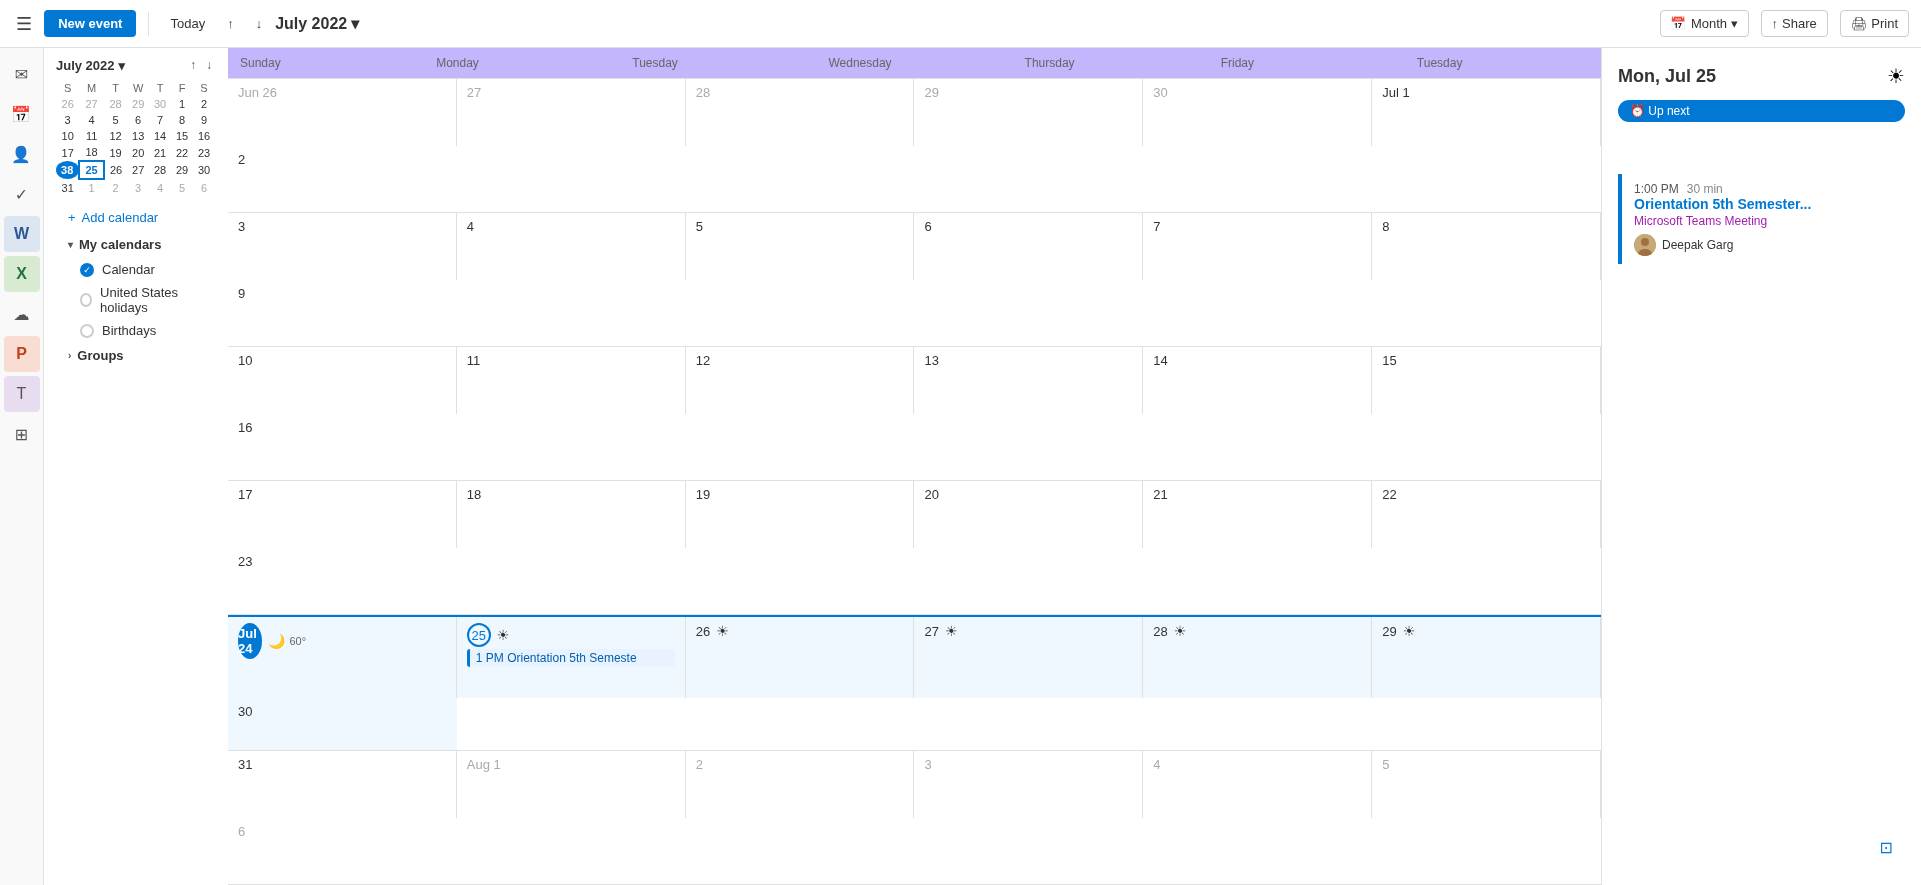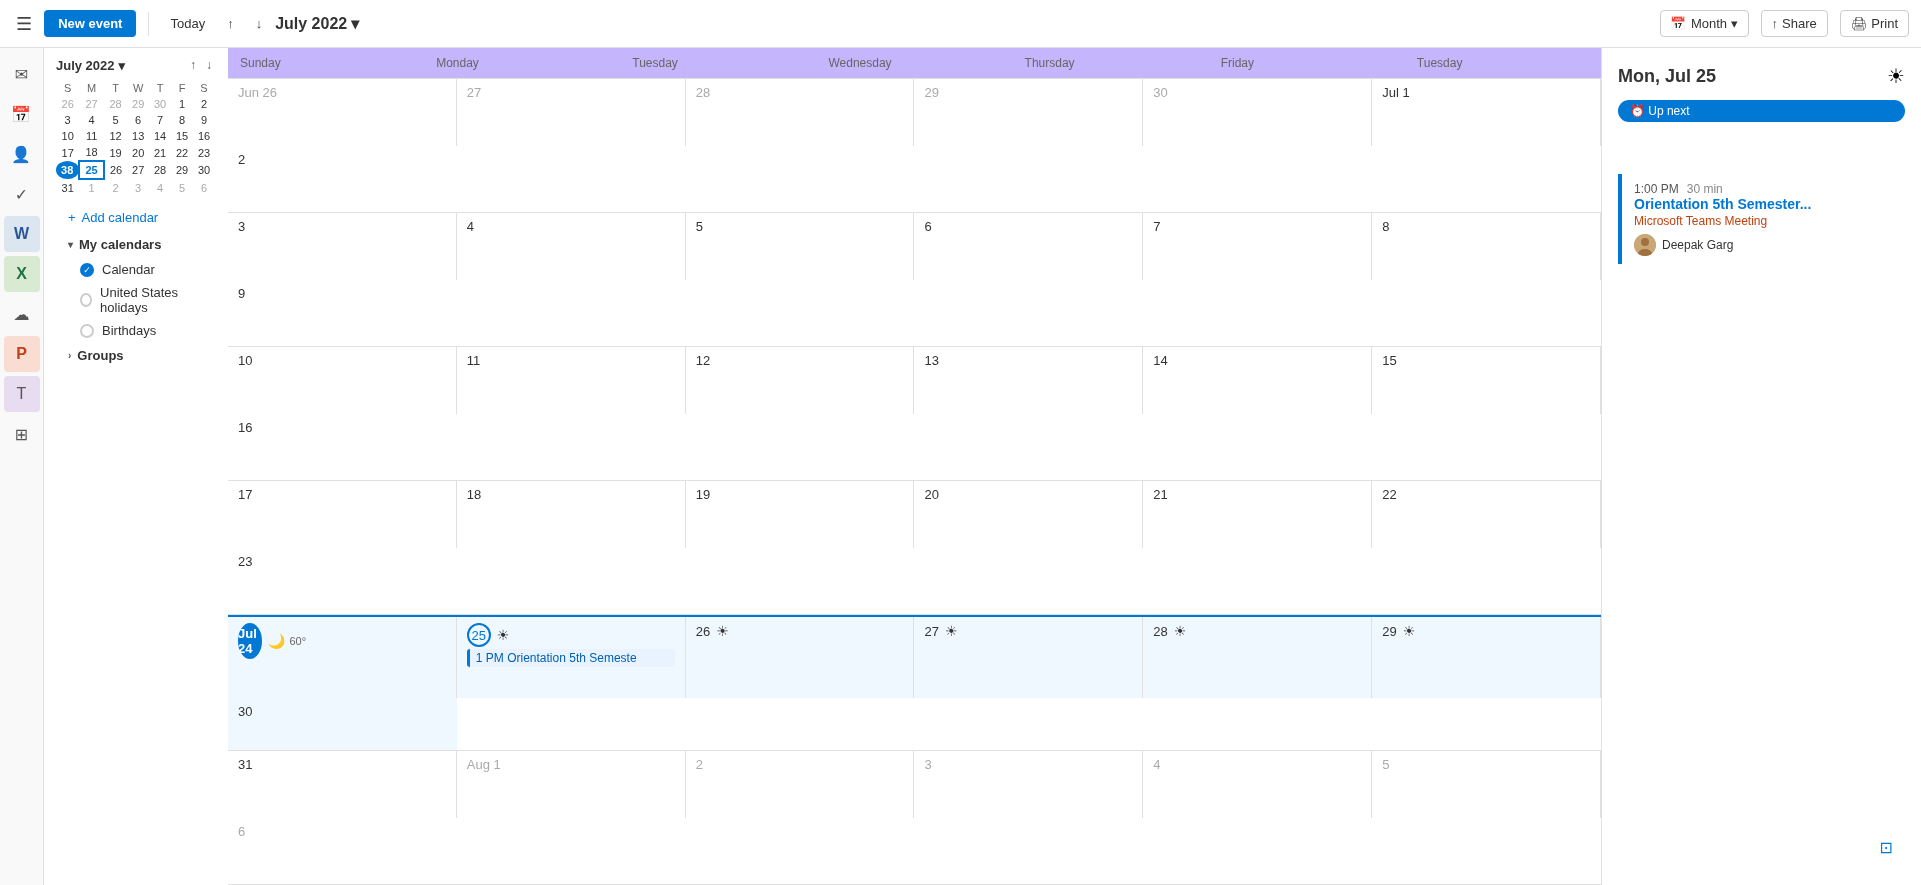--- a/index.html
+++ b/index.html
@@ -71,21 +71,21 @@
     
     .right-panel { width: 320px; border-left: 1px solid #e0e0e0; display: flex; flex-direction: column; padding: 16px; flex-shrink: 0; background: #fff; }
     .right-panel-header { display: flex; align-items: center; justify-content: space-between; margin-bottom: 12px; }
     .right-panel-date { font-size: 18px; font-weight: 600; color: #333; }
     .right-panel-weather { font-size: 20px; }
     .up-next-btn { background: #0078d4; color: #fff; border: none; border-radius: 20px; padding: 4px 12px; font-size: 12px; cursor: pointer; display: flex; align-items: center; gap: 4px; margin-bottom: 12px; }
     .event-card { border-left: 4px solid #0078d4; padding: 8px 12px; background: #fff; margin-top: 40px; }
     .event-time { font-size: 12px; color: #555; }
     .event-duration { font-size: 12px; color: #888; }
     .event-title { font-size: 14px; color: #0078d4; font-weight: 600; cursor: pointer; }
-    .event-subtitle { font-size: 12px; color: #c2410c; margin-top: 2px; }
+    .event-subtitle { font-size: 12px; color: #a21caf; margin-top: 2px; }
     .event-organizer { display: flex; align-items: center; gap: 6px; margin-top: 6px; }
     .organizer-avatar { width: 22px; height: 22px; border-radius: 50%; background: #c8a876; display: flex; align-items: center; justify-content: center; font-size: 10px; overflow: hidden; }
     .organizer-name { font-size: 12px; color: #333; }
 
     .bottom-icon { position: absolute; bottom: 12px; right: 12px; color: #0078d4; font-size: 16px; cursor: pointer; }
   </style>
 </head>
 <body>
 
 <div class="toolbar">

